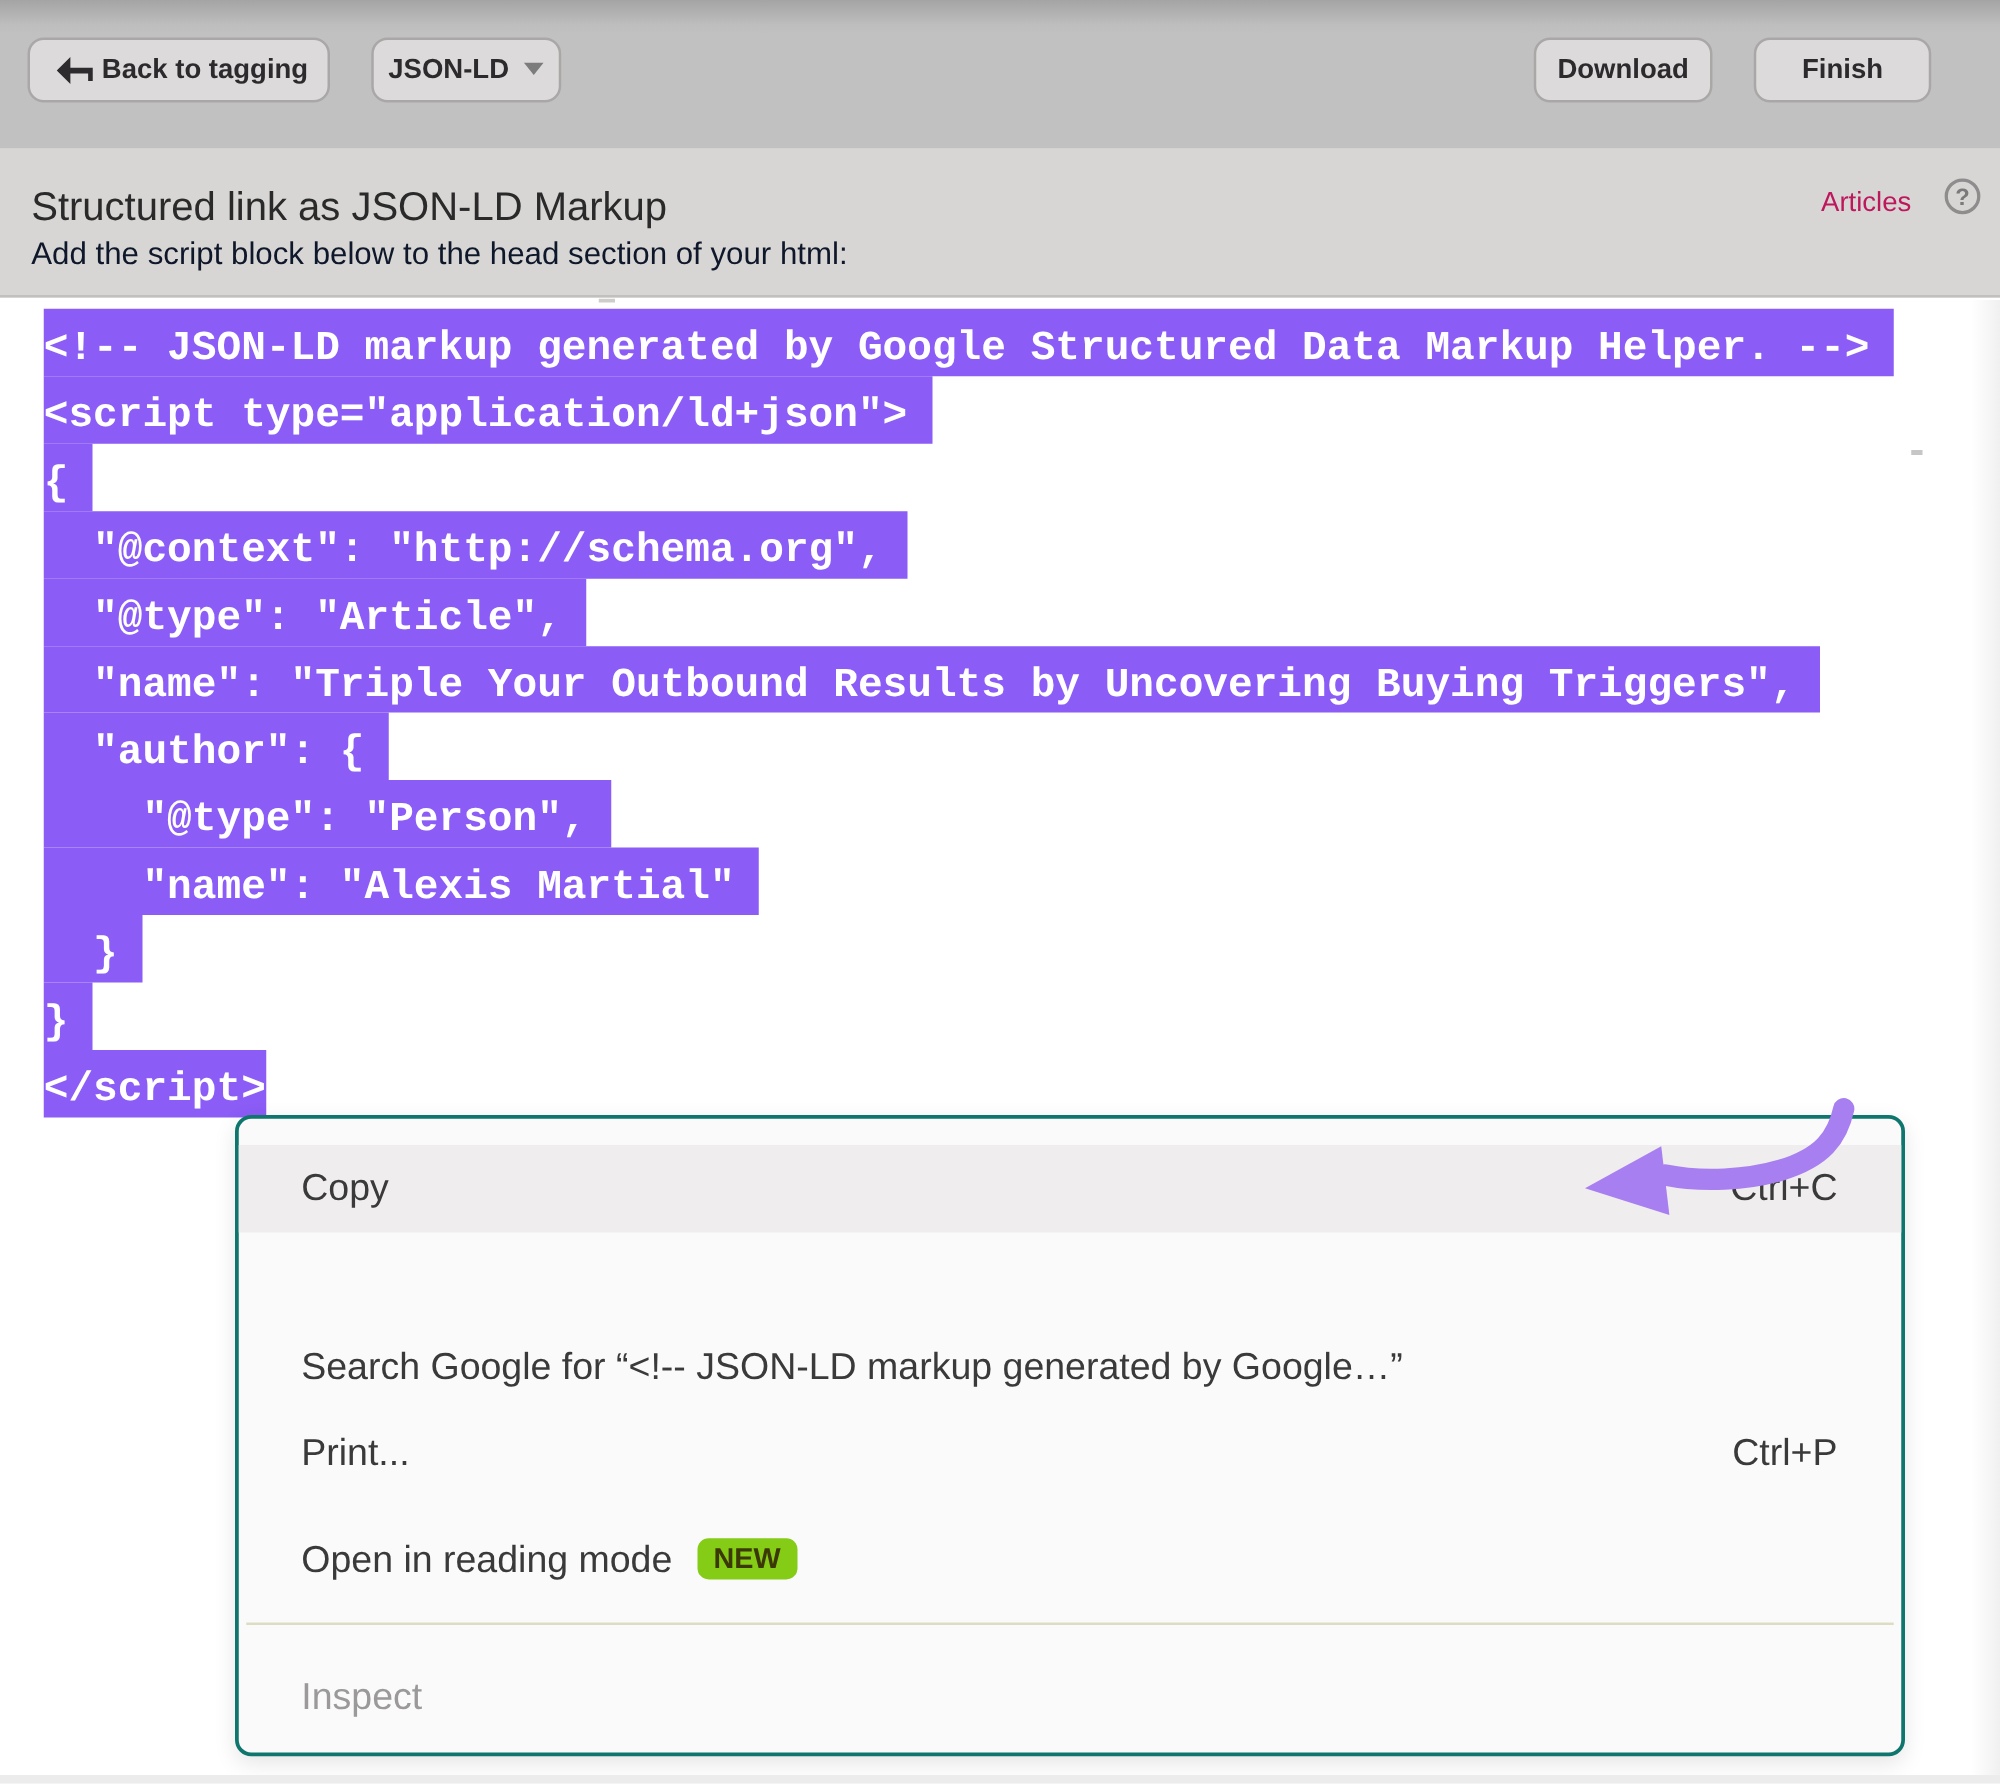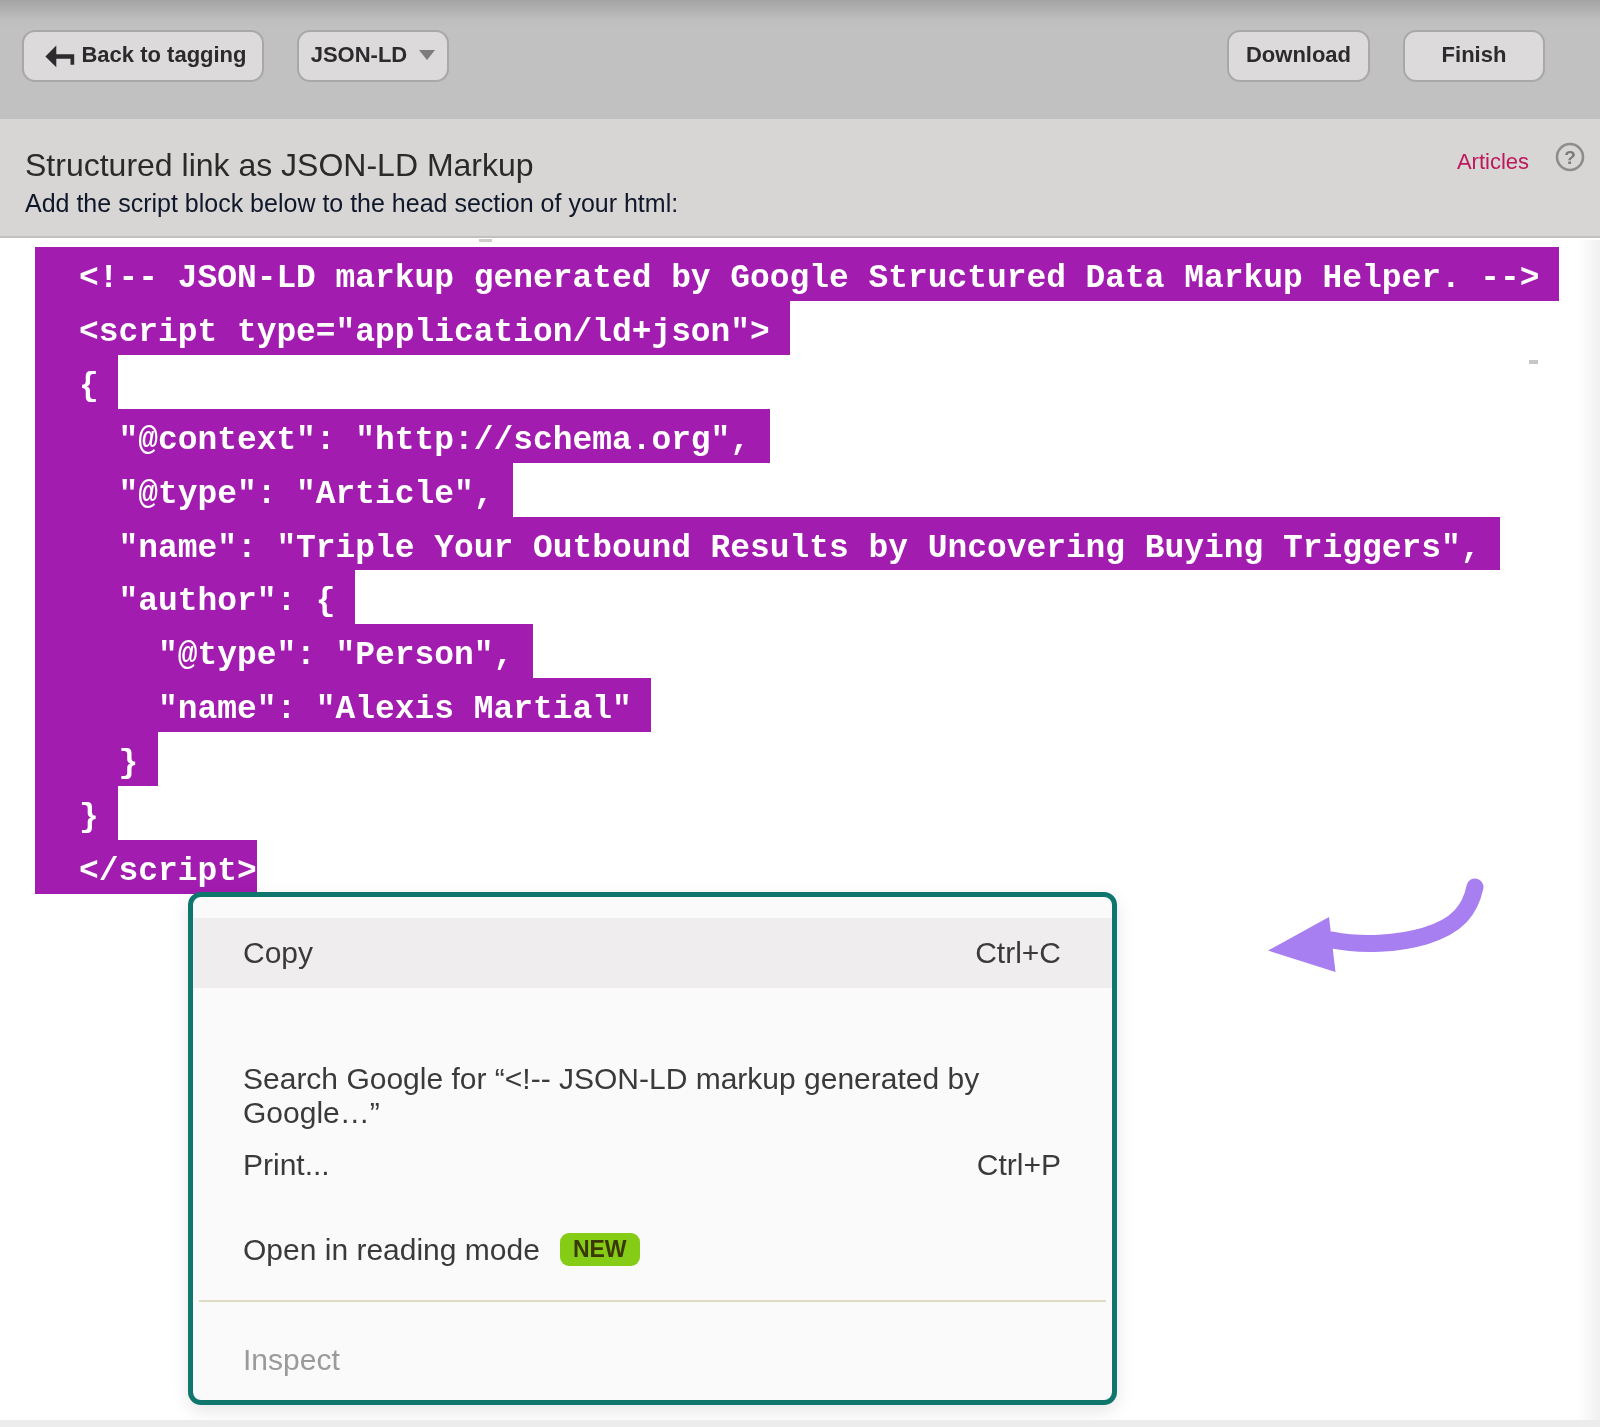--- a/index.html
+++ b/index.html
@@ -23,26 +23,26 @@
     background:#d7d6d4; border-bottom:2px solid #c2bfbf; }
   .sect h1 { position:absolute; left:25px; top:28px; font-size:32px; font-weight:normal;
     color:#2a2a2a; }
   .sect .sub { position:absolute; left:25px; top:70px; font-size:25px; color:#0f172a; }
   .sect .articles { position:absolute; right:71px; top:30px; font-size:22px; color:#be185d; }
 
   
   .codewrap { position:absolute; left:0; top:240px; width:1600px; height:1180px; background:#fff; }
   pre.code { position:absolute; left:35px; top:7px; font-family:"Liberation Mono", monospace;
     font-size:32.9px; line-height:53.9px; color:#fff; font-weight:bold; }
-  pre.code span { background:#a21caf; display:inline-block; height:53.9px; line-height:63.5px;
-    vertical-align:top;padding-left:44px; }
+  pre.code span { background:#8b5cf6; display:inline-block; height:53.9px; line-height:63.5px;
+    vertical-align:top; }
 
   
-  .menu { position:absolute; left:188px; top:892px; width:929px; height:513px;
-    background:#fbfafb; border:5px solid #0f766e; border-radius:13px;
+  .menu { position:absolute; left:188px; top:892px; width:1336px; height:513px;
+    background:#fbfafb; border:3px solid #0f766e; border-radius:13px;
     box-shadow:0 6px 18px rgba(0,0,0,0.10);padding-left:40px; }
   .mrow { position:absolute; left:0; width:100%; height:70px; font-size:30px;
     color:#3a3a3a; }
   .mrow .lab { position:absolute; left:50px; top:50%; transform:translateY(-50%); }
   .mrow .sc  { position:absolute; right:51px; top:50%; transform:translateY(-50%); }
   .hover { background:#f0edef; }
   .msep { position:absolute; left:6px; right:6px; top:403px; height:2px; background:#deddc4; }
   .newbadge { display:inline-block; background:#84cc16; color:#3c3805; font-weight:bold;
     font-size:23px; border-radius:9px; padding:3px 13px; margin-left:20px; vertical-align:3px; }
 

